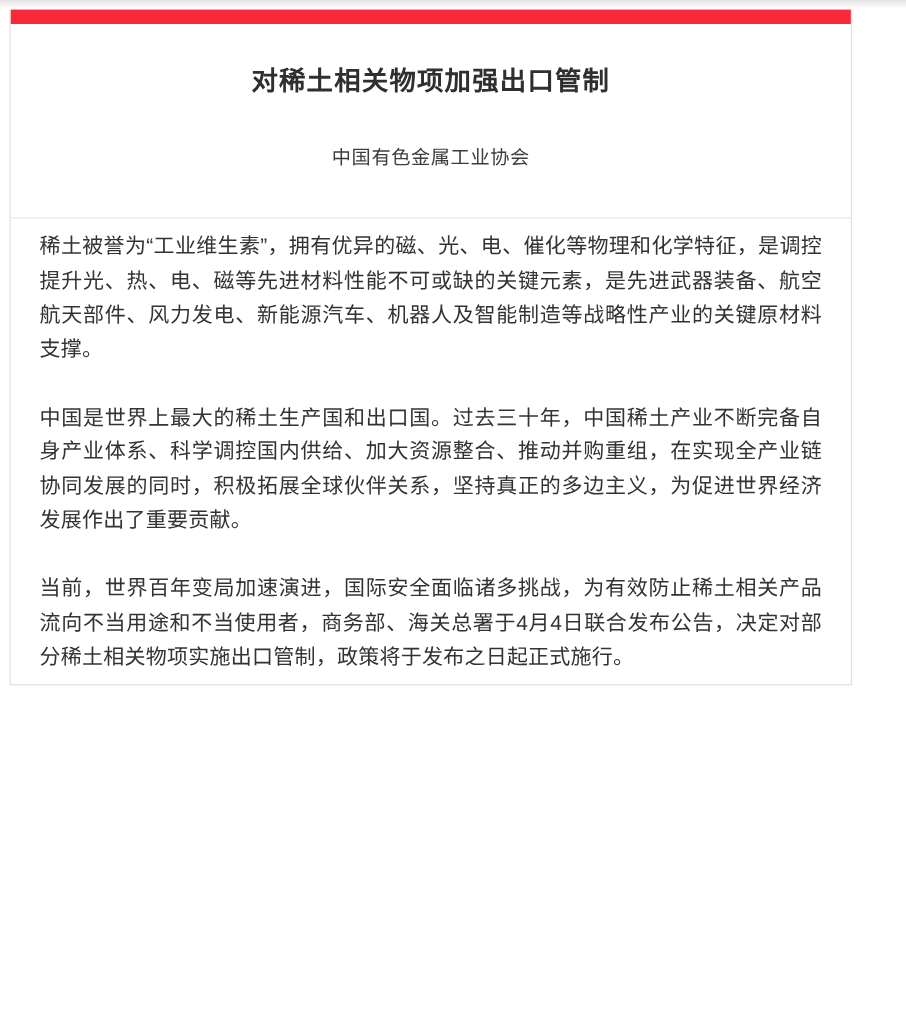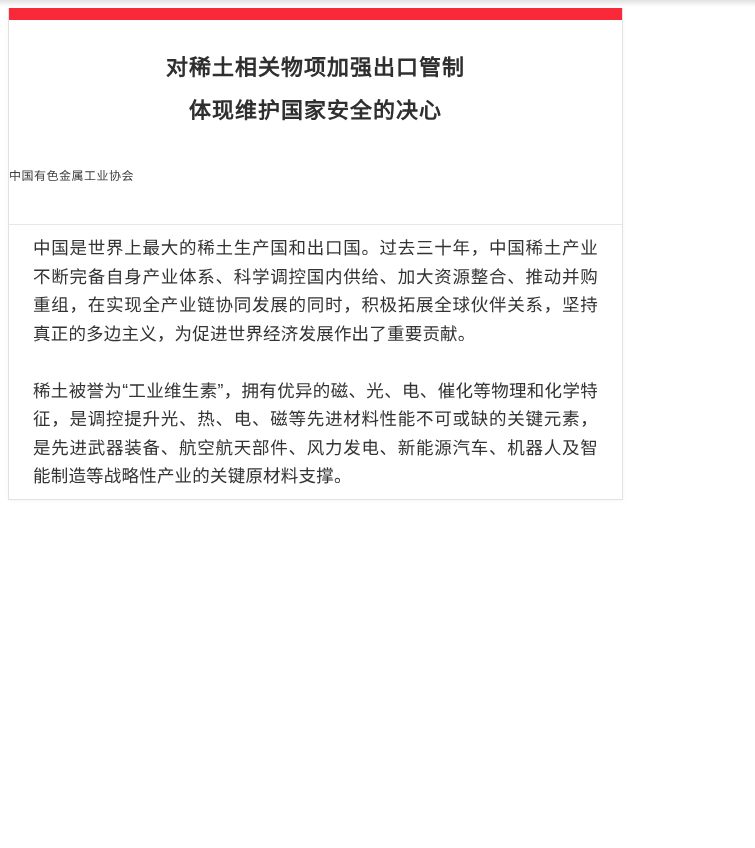--- a/index.html
+++ b/index.html
@@ -15,21 +15,21 @@
 
   .top-shade {
     position: absolute;
     top: 0; left: 0; right: 0;
     height: 7px;
     background: linear-gradient(#e2e2e2, rgba(255,255,255,0));
     pointer-events: none;
   }
 
   .article-card {
-    width: 615px;
+    width: 702px;
     margin: 8px 0 0 8px;
     background: #ffffff;
     border: 1px solid #e2e2e2;
     border-top: none;
     box-shadow: 0 1px 4px rgba(0,0,0,0.04);
   }
 
   .accent-bar {
     height: 12px;
     width: 100%;
@@ -44,21 +44,22 @@
   .title-line {
     font-size: 22px;
     line-height: 43px;
     font-weight: bold;
     color: #2f2f2f;
     letter-spacing: 1px;
   }
 
   .byline {
     margin-top: 32px;
-    font-size: 12px;
+    text-align: center;
+    font-size: 16px;
     line-height: 24px;
     color: #3d3d3d;
     letter-spacing: 0.5px;
   }
 
   .divider {
     margin-top: 36px;
     border-top: 1px solid #e7e7e7;
     height: 0;
     width: 100%;
@@ -85,25 +86,25 @@
 <body>
 
 <div class="top-shade"></div>
 
 <div class="article-card">
 
   <div class="accent-bar" data-bind-style="background:page.accent_color" style="background: rgb(249, 41, 58);"></div>
 
   <div class="title-block">
     <div class="title-line" data-bind="article.title_line1">对稀土相关物项加强出口管制</div>
-    <div class="title-line" data-bind="article.title_line2">体现维护国家安全的决心</div>
   </div>
 
   <div class="byline" data-bind="article.byline">中国有色金属工业协会</div>
 
   <div class="divider"></div>
 
   <div class="article-body">
+    <p data-bind="article.paragraphs.0">稀土被誉为“工业维生素”，拥有优异的磁、光、电、催化等物理和化学特征，是调控提升光、热、电、磁等先进材料性能不可或缺的关键元素，是先进武器装备、航空航天部件、风力发电、新能源汽车、机器人及智能制造等战略性产业的关键原材料支撑。</p>
     <p data-bind="article.paragraphs.1">中国是世界上最大的稀土生产国和出口国。过去三十年，中国稀土产业不断完备自身产业体系、科学调控国内供给、加大资源整合、推动并购重组，在实现全产业链协同发展的同时，积极拓展全球伙伴关系，坚持真正的多边主义，为促进世界经济发展作出了重要贡献。</p>
-    <p data-bind="article.paragraphs.0">稀土被誉为“工业维生素”，拥有优异的磁、光、电、催化等物理和化学特征，是调控提升光、热、电、磁等先进材料性能不可或缺的关键元素，是先进武器装备、航空航天部件、风力发电、新能源汽车、机器人及智能制造等战略性产业的关键原材料支撑。</p>
+    <p data-bind="article.paragraphs.2">当前，世界百年变局加速演进，国际安全面临诸多挑战，为有效防止稀土相关产品流向不当用途和不当使用者，商务部、海关总署于4月4日联合发布公告，决定对部分稀土相关物项实施出口管制，政策将于发布之日起正式施行。</p>
   </div>
 
 </div>
 
 </body></html>

